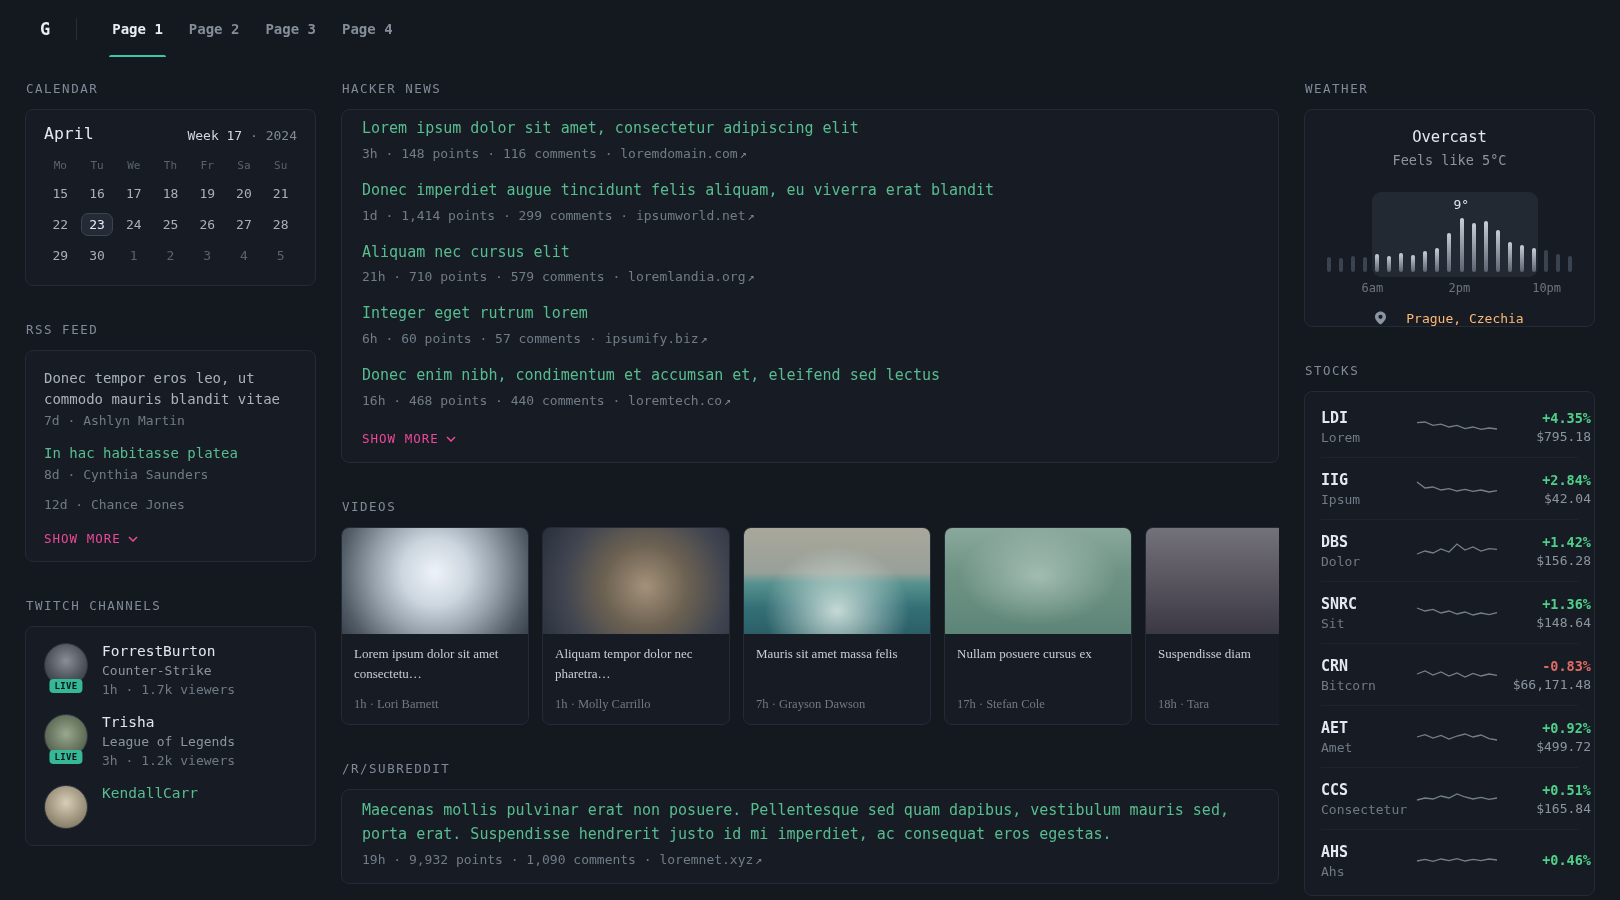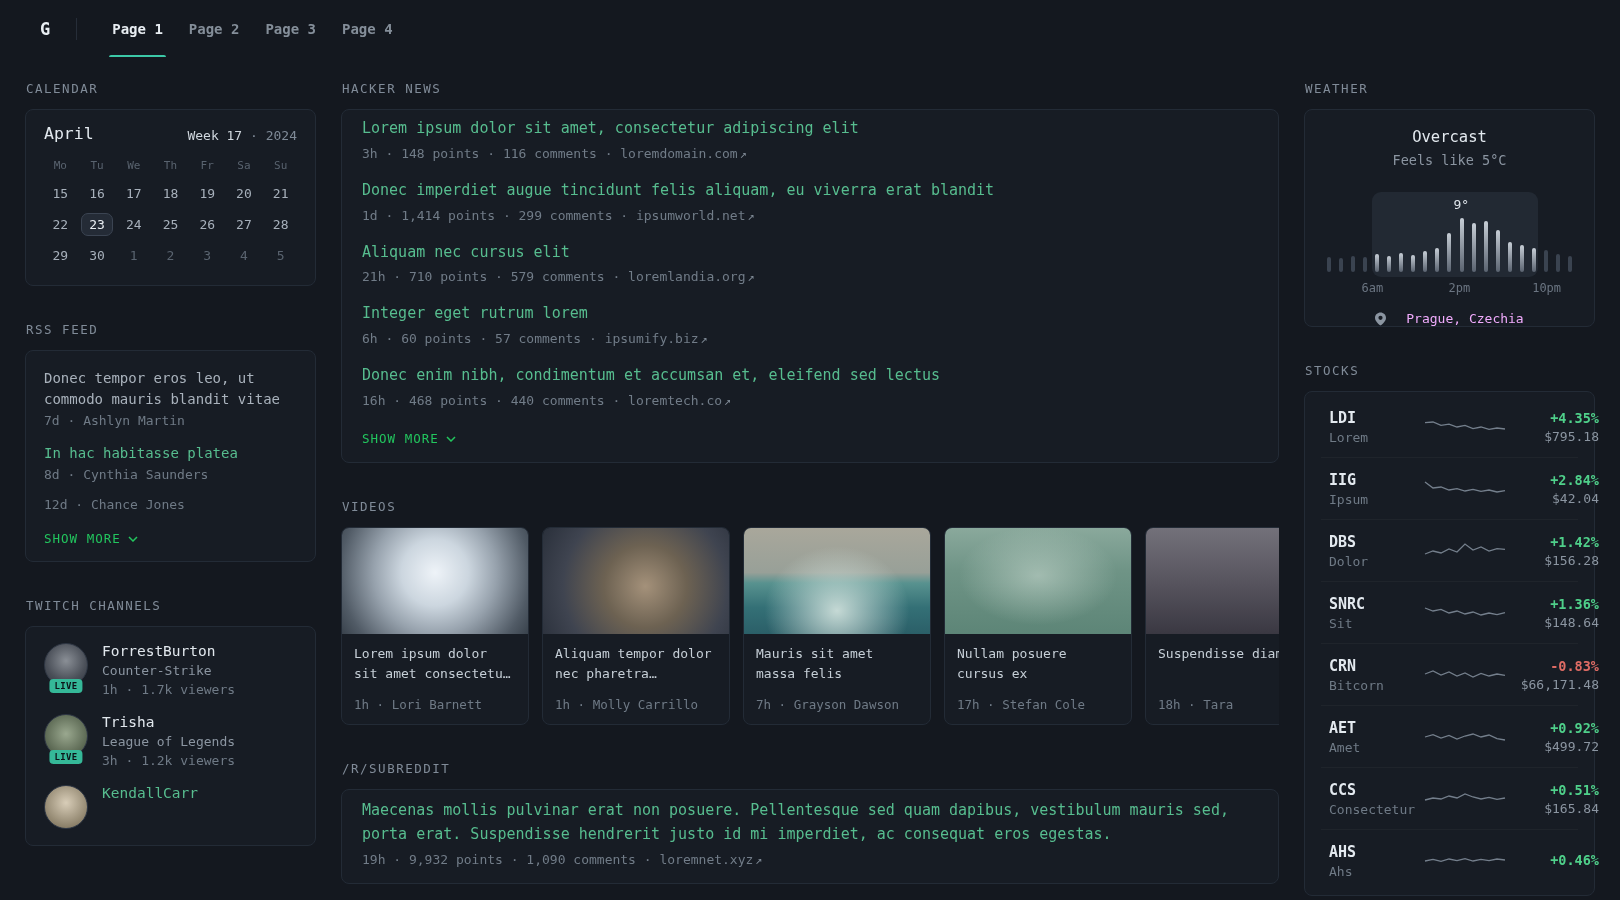--- a/index.html
+++ b/index.html
@@ -42,21 +42,21 @@
   .day{font-size:13px;color:#a7b0bb;height:31px;display:flex;align-items:center;justify-content:center;}
   .day.other{color:#59636f;}
   .day .dnum{padding:3px 7px;border:1px solid transparent;border-radius:7px;}
   .day.selected .dnum{background:#242b36;border-color:#3b4452;color:#e8edf2;}
   
   .pad-card{padding:17px 18px 15px;}
   .feed-item{margin-bottom:15px;}
   .feed-title{font-size:14px;line-height:1.5;color:var(--accent-green);cursor:pointer;}
   .feed-title.muted{color:#a9b2bc;}
   .feed-meta{font-size:13px;color:var(--faint);margin-top:3px;}
-  .show-more{font-size:12.5px;color:#22c55e;display:inline-flex;gap:7px;align-items:center;
+  .show-more{font-size:12.5px;color:#ec4899;display:inline-flex;gap:7px;align-items:center;
              letter-spacing:0.08em;margin-top:4px;cursor:pointer;}
   .show-more svg{margin-top:1px;}
   
   .tw-card{padding:16px 18px;}
   .tw-row{display:flex;gap:14px;margin-bottom:17px;align-items:flex-start;}
   .tw-row:last-child{margin-bottom:0;}
   .tw-avatar{width:44px;height:44px;border-radius:50%;border:1px solid #303845;position:relative;flex:none;cursor:pointer;}
   .avatar-1{background:radial-gradient(circle at 50% 40%,#8a8f96 0%,#4a4f58 60%,#2e333c 100%);}
   .avatar-2{background:radial-gradient(circle at 50% 45%,#9aa88f 0%,#55624d 75%);}
   .avatar-3{background:radial-gradient(circle at 50% 40%,#d8cdb8 0%,#8a7f68 75%);}
@@ -70,21 +70,21 @@
   .hn-card{padding:8px 20px 16px;}
   .hn-item{margin-bottom:19px;}
   .hn-title{font-size:15px;color:var(--accent-green);line-height:1.45;cursor:pointer;}
   .hn-meta{font-size:13px;color:#717c88;margin-top:6px;}
   .hn-meta .domain{cursor:pointer;}
   .ext-arrow{font-size:12px;color:#7f8a96;margin-left:2px;}
   .sr-title{font-size:15px;color:var(--accent-green);line-height:1.6;cursor:pointer;}
   
   .vid-row{display:flex;gap:13px;overflow:hidden;}
   .vid-card{width:188px;flex:none;background:var(--card);border:1px solid var(--border);
-            border-radius:8px;overflow:hidden;display:flex;flex-direction:column;cursor:pointer;}
+            border-radius:8px;overflow:hidden;display:flex;flex-direction:column;cursor:pointer;font-family:Liberation Serif, serif;}
   .vid-thumb{height:106px;flex:none;}
   .thumb-1{background:radial-gradient(circle at 50% 42%,#eef3f8 0%,#ccd6df 30%,#97a2ad 55%,#515b66 85%,#39424c 100%);}
   .thumb-2{background:radial-gradient(circle at 55% 55%,#a4917a 0%,#6d6252 35%,#3f4450 70%,#2a303b 100%);}
   .thumb-3{background:radial-gradient(ellipse at 50% 78%,rgba(223,236,230,0.85) 0%,rgba(223,236,230,0) 55%),
            linear-gradient(180deg,#a9a79b 0%,#98a098 42%,#58928f 52%,#347076 75%,#2b5f68 100%);}
   .thumb-4{background:radial-gradient(ellipse at 50% 45%,rgba(214,228,219,0.5) 0%,rgba(214,228,219,0) 60%),
            linear-gradient(180deg,#8aa99c 0%,#6f9486 40%,#5d8577 100%);}
   .thumb-5{background:linear-gradient(180deg,#73717a 0%,#55525c 55%,#3a3842 100%);}
   .vid-body{padding:10px 12px 12px;display:flex;flex-direction:column;flex:1;}
   .vid-title{font-size:13px;color:#c6cfd7;line-height:1.55;height:41px;overflow:hidden;}
@@ -95,26 +95,26 @@
   .wx-feels{font-size:13.5px;color:var(--muted);margin-top:6px;}
   .wx-chart{position:relative;height:74px;margin-top:30px;display:flex;align-items:flex-end;
             justify-content:space-between;padding:0 2px;}
   .wx-bar{width:4px;border-radius:2px;background:#3a4350;position:relative;z-index:1;}
   .wx-bar.hi{background:linear-gradient(180deg,#c7ced6 0%,#5a6370 100%);}
   .wx-backdrop{position:absolute;top:-6px;bottom:-5px;border-radius:9px;background:#222933;z-index:0;}
   .wx-peak{position:absolute;bottom:60px;transform:translateX(-50%);font-size:13px;color:#dfe5eb;z-index:2;}
   .wx-times{position:relative;height:15px;margin-top:9px;font-size:12px;color:#6b7582;}
   .wx-times span{position:absolute;transform:translateX(-50%);}
   .wx-t1{left:19%;} .wx-t2{left:54%;} .wx-t3{left:89%;}
-  .wx-loc{margin-top:15px;font-size:13px;color:#f0abfc;display:flex;align-items:flex-end;justify-content:center;gap:20px;}
+  .wx-loc{margin-top:15px;font-size:13px;color:#fdba74;display:flex;align-items:flex-start;justify-content:center;gap:20px;}
   
   .stocks-card{padding:4px 16px;}
   .stock-row{display:flex;align-items:center;padding:13px 0 12px;border-bottom:1px solid rgba(255,255,255,0.035);cursor:pointer;}
   .stock-row:last-child{border-bottom:none;}
-  .stock-left{width:94px;flex:none;margin-left:8px;}
+  .stock-left{width:94px;flex:none;}
   .stock-sym{font-size:15px;font-weight:700;color:#e3e9ef;}
   .stock-name{font-size:13px;color:var(--faint);margin-top:3px;}
   .stock-spark{flex:1;display:flex;justify-content:center;align-items:center;}
   .stock-right{width:92px;flex:none;text-align:right;}
   .stock-change{font-size:13.5px;font-weight:700;}
   .stock-change.pos{color:var(--positive);}
   .stock-change.neg{color:var(--negative);}
   .stock-price{font-size:13px;color:var(--muted);margin-top:3px;}
 </style>
 </head>

